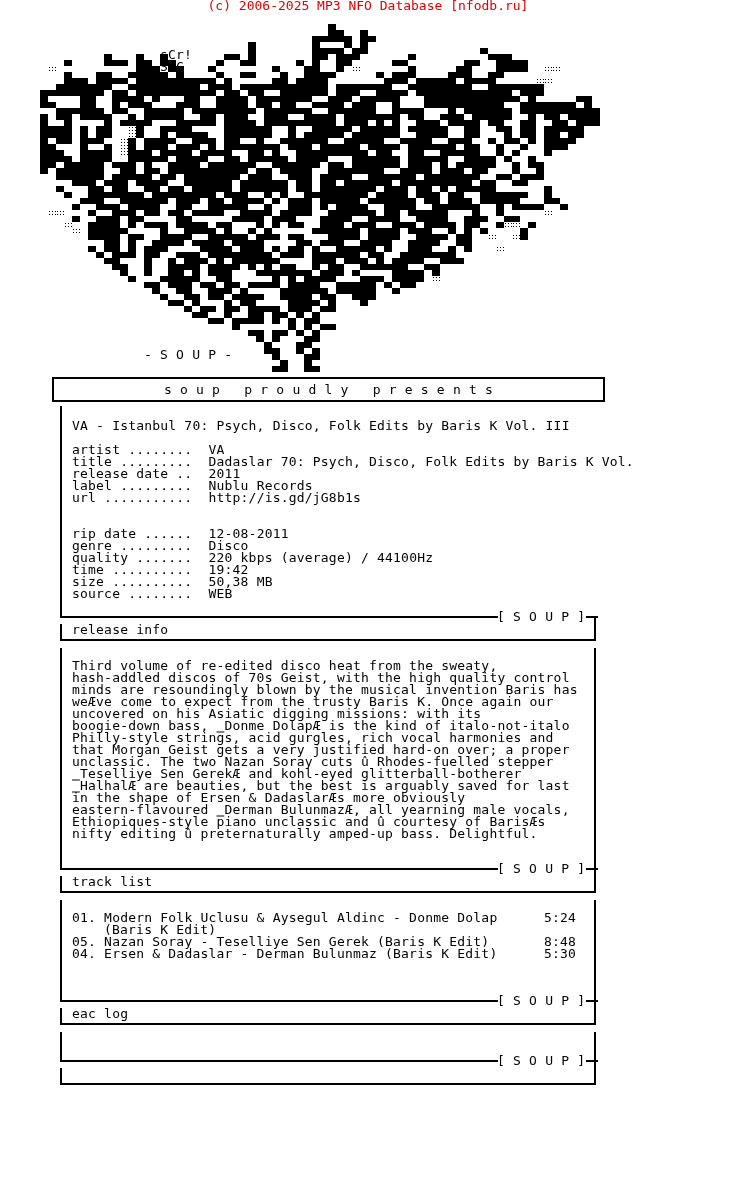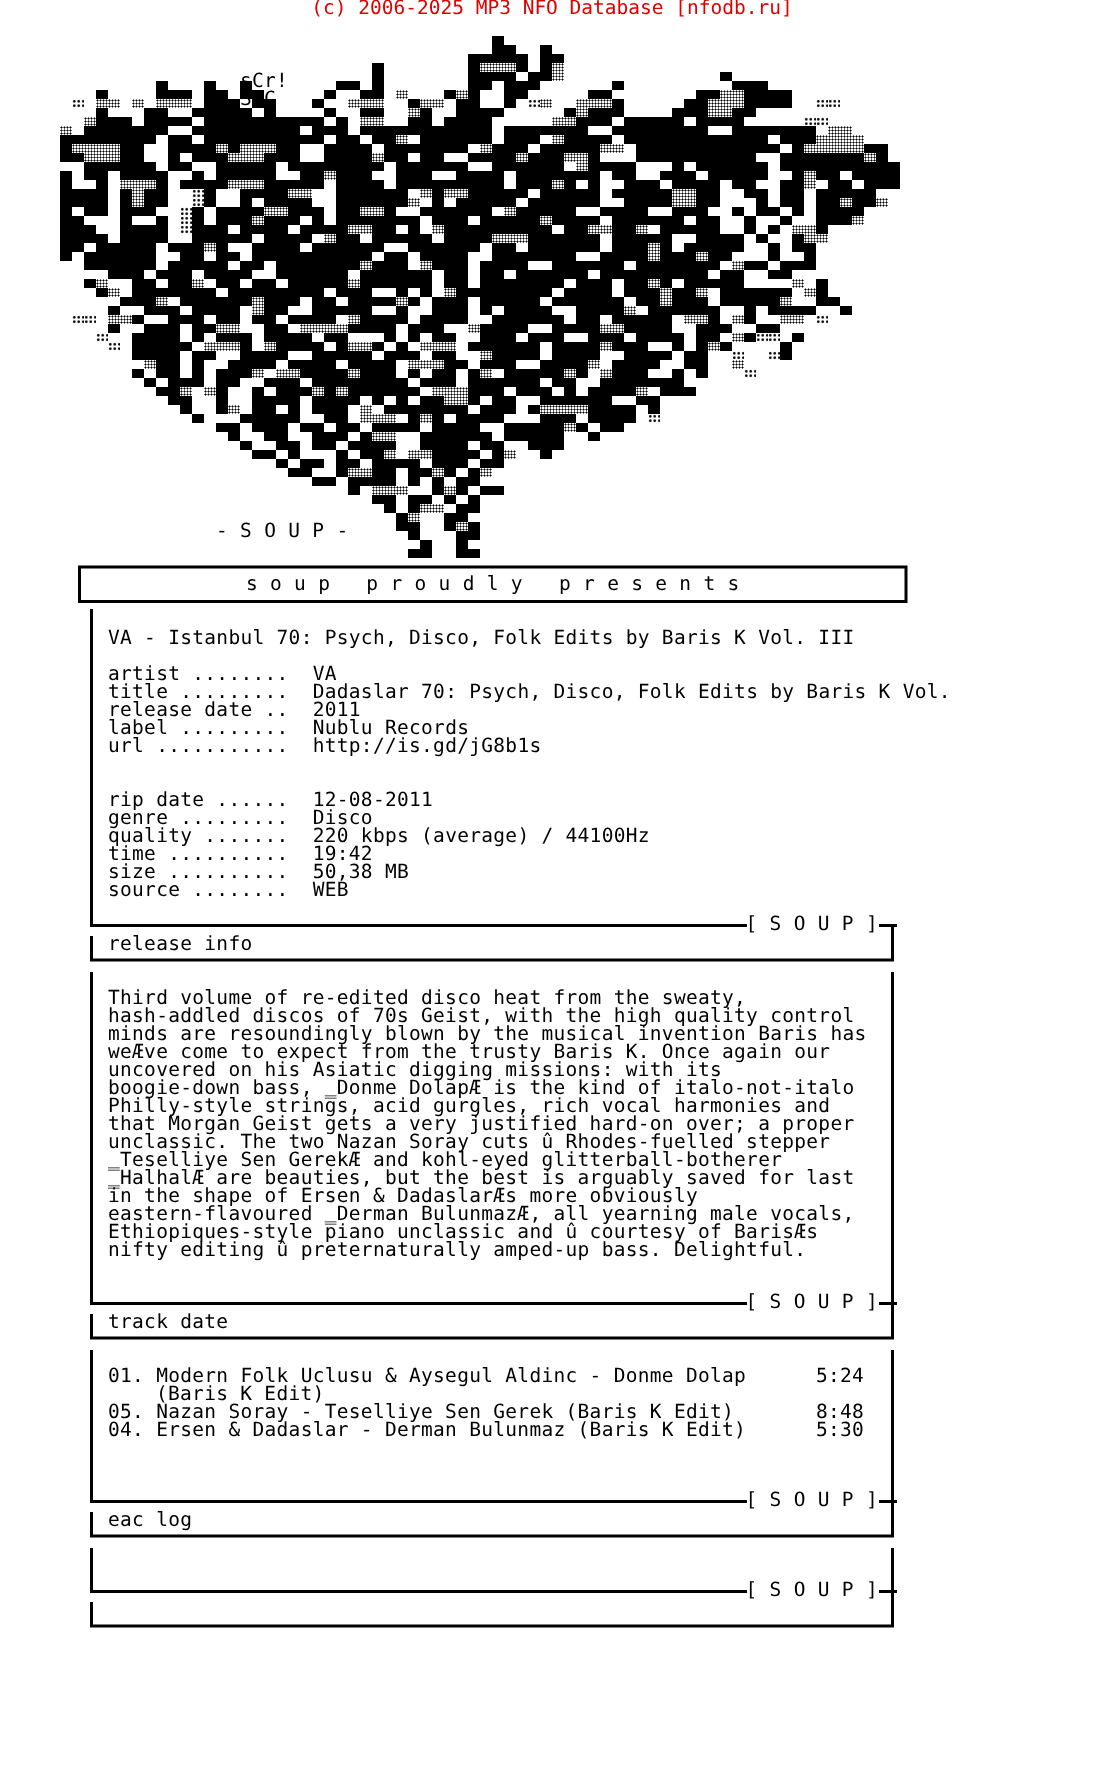--- a/index.html
+++ b/index.html
@@ -1926,21 +1926,21 @@
       <div class="mono" style="height: 12px;">eastern-flavoured ‗Derman BulunmazÆ, all yearning male vocals,</div>
       <div class="mono" style="height: 12px;">Ethiopiques-style piano unclassic and û courtesy of BarisÆs</div>
       <div class="mono" style="height: 12px;">nifty editing û preternaturally amped-up bass. Delightful.</div>
     </div>
 </div>
 <div class="hline" style="left:60px;top:868px;width:438px;"></div>
 <div class="abs mono" style="left:497px;top:863px;">[ S O U P ]</div>
 <div class="hline" style="left:586px;top:868px;width:12px;"></div>
 <div class="vline" style="left:594px;top:868px;height:24px;"></div>
 <div class="vline" style="left:60px;top:876px;height:16px;"></div>
-<div class="abs mono" style="left:72px;top:876px;">track date</div>
+<div class="abs mono" style="left:72px;top:876px;">track list</div>
 <div class="hline" style="left:60px;top:891px;width:536px;"></div>
 
 <div class="vline" style="left:60px;top:900px;height:101px;"></div>
 <div class="vline" style="left:594px;top:900px;height:101px;"></div>
 <div class="abs" style="left:72px;top:912px;width:510px;">
   <div id="tracks">
       <div style="position: relative;">
         <div class="mono" style="height: 12px;"><span>01. </span><span>Modern Folk Uclusu &amp; Aysegul Aldinc - Donme Dolap</span><span style="position: absolute; left: 472px; top: 0px;">5:24</span></div>
         <div class="mono" style="height: 12px; padding-left: 32px;">(Baris K Edit)</div>
       </div>

